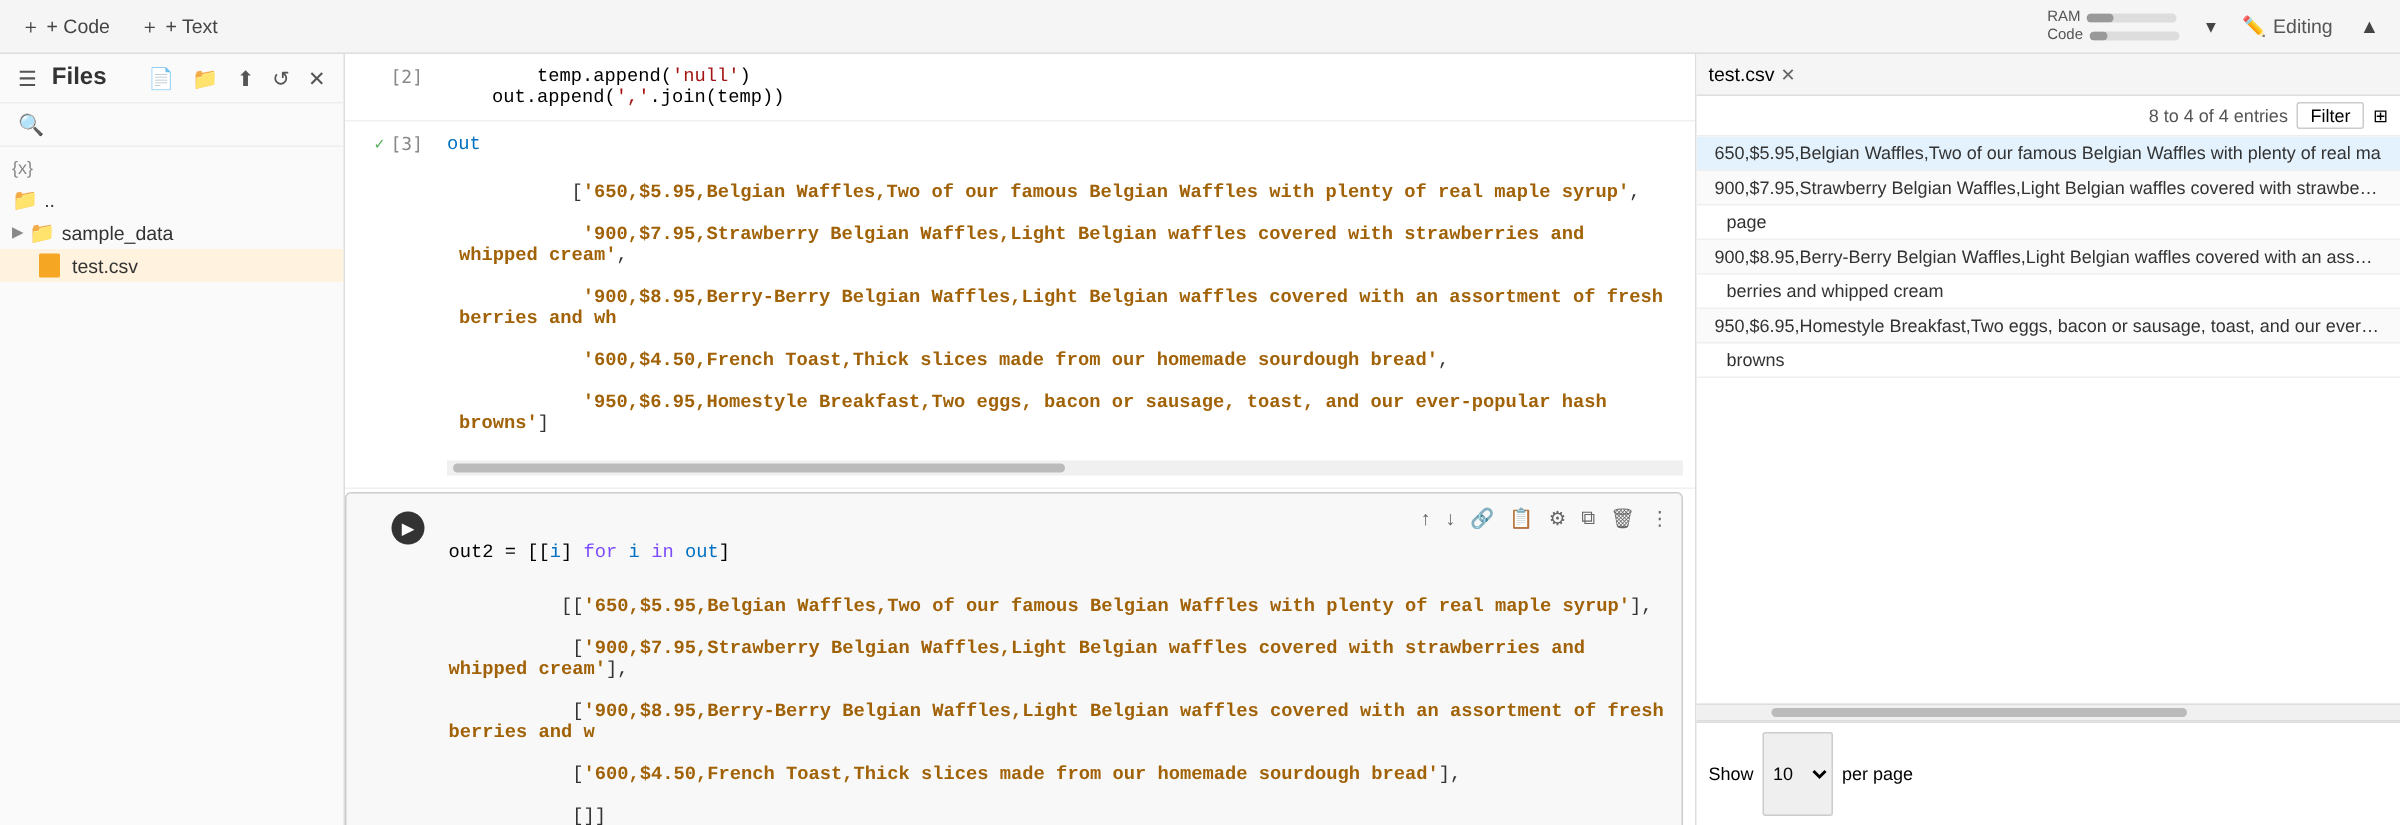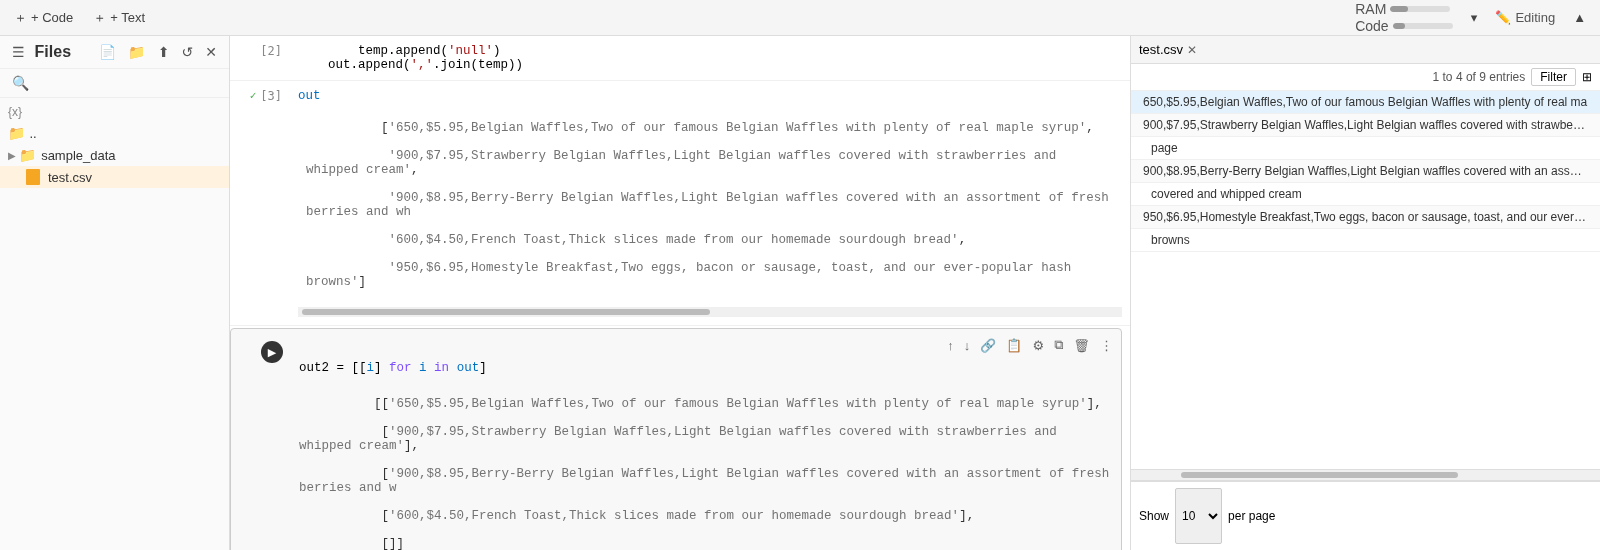--- a/index.html
+++ b/index.html
@@ -6,21 +6,21 @@
     body { font-family: 'Segoe UI', Arial, sans-serif; font-size: 13px; background: #fff; display: flex; flex-direction: column; height: 550px; overflow: hidden; }
 
     
     .top-bar {
       display: flex; align-items: center; height: 36px; background: #f5f5f5;
       border-bottom: 1px solid #ddd; padding: 0 8px; gap: 12px; flex-shrink: 0;
     }
     .top-bar-left { display: flex; align-items: center; gap: 8px; }
     .top-bar-btn { background: none; border: none; cursor: pointer; font-size: 13px; color: #444; display: flex; align-items: center; gap: 4px; padding: 2px 6px; }
     .top-bar-right { margin-left: auto; display: flex; align-items: center; gap: 12px; }
-    .ram-disk { display: flex; flex-direction: column; font-size: 14px; color: #555; gap: 1px; }
+    .ram-disk { display: flex; flex-direction: column; font-size: 10px; color: #555; gap: 1px; }
     .ram-disk-row { display: flex; align-items: center; gap: 4px; }
     .progress-bar { width: 60px; height: 6px; background: #ddd; border-radius: 3px; overflow: hidden; }
     .progress-fill { height: 100%; background: #999; border-radius: 3px; }
     .editing-label { display: flex; align-items: center; gap: 4px; color: #555; font-size: 13px; }
     .pencil-icon { color: #666; }
 
     
     .main-layout { display: flex; flex: 1; overflow: hidden; }
 
     
@@ -40,21 +40,21 @@
     .notebook { flex: 1; overflow-y: auto; background: #fff; display: flex; flex-direction: column; }
     .cell { display: flex; padding: 4px 0; border-bottom: 1px solid #f0f0f0; }
     .cell-gutter { width: 60px; flex-shrink: 0; padding: 4px 8px; font-size: 12px; color: #888; font-family: monospace; text-align: right; display: flex; align-items: flex-start; gap: 4px; justify-content: flex-end; }
     .cell-check { color: #4caf50; font-size: 11px; }
     .cell-content { flex: 1; padding: 4px 8px; font-family: 'Courier New', monospace; font-size: 12.5px; overflow: hidden; }
     .cell-selected { background: #f8f8f8; border: 1px solid #ccc; border-radius: 4px; margin: 2px 8px 2px 0; }
 
     
     .kw { color: #7c4dff; }
     .str { color: #a31515; }
-    .output-str { color: #737373; }
+    .output-str { color: #a16207; font-weight: bold; }
 
     
     .cell-toolbar { display: flex; align-items: center; gap: 2px; padding: 2px 4px; justify-content: flex-end; }
     .cell-toolbar-btn { background: none; border: none; cursor: pointer; color: #666; font-size: 13px; padding: 2px 4px; }
     .run-btn { background: #333; color: #fff; border: none; border-radius: 50%; width: 22px; height: 22px; cursor: pointer; display: flex; align-items: center; justify-content: center; font-size: 11px; flex-shrink: 0; }
 
     
     .right-panel { width: 470px; border-left: 1px solid #ddd; display: flex; flex-direction: column; background: #fff; flex-shrink: 0; }
     .right-panel-header { display: flex; align-items: center; padding: 6px 8px; border-bottom: 1px solid #ddd; background: #f5f5f5; gap: 4px; }
     .tab-close { background: none; border: none; cursor: pointer; color: #666; font-size: 12px; }
@@ -215,30 +215,30 @@
     </div>
 
   </div>
 
   <div class="right-panel">
     <div class="right-panel-header">
       <span>test.csv</span>
       <button class="tab-close">✕</button>
     </div>
     <div class="right-panel-info">
-      <span>1 to 4 of 9 entries</span>
+      <span>8 to 4 of 4 entries</span>
       <button class="filter-btn">Filter</button>
       <button class="col-btn">⊞</button>
     </div>
     <div class="right-panel-data">
       <div class="data-row highlight">650,$5.95,Belgian Waffles,Two of our famous Belgian Waffles with plenty of real ma</div>
       <div class="data-row">900,$7.95,Strawberry Belgian Waffles,Light Belgian waffles covered with strawberries and</div>
       <div class="data-row" style="padding-left:20px;">page</div>
       <div class="data-row">900,$8.95,Berry-Berry Belgian Waffles,Light Belgian waffles covered with an assortment o</div>
-      <div class="data-row" style="padding-left:20px;">covered and whipped cream</div>
+      <div class="data-row" style="padding-left:20px;">berries and whipped cream</div>
       <div class="data-row">950,$6.95,Homestyle Breakfast,Two eggs, bacon or sausage, toast, and our ever-popular</div>
       <div class="data-row" style="padding-left:20px;">browns</div>
     </div>
     <div class="scrollbar-area">
       <div class="scrollbar-thumb"></div>
     </div>
     <div class="right-panel-footer">
       <span>Show</span>
       <select class="per-page">
         <option>10</option>

